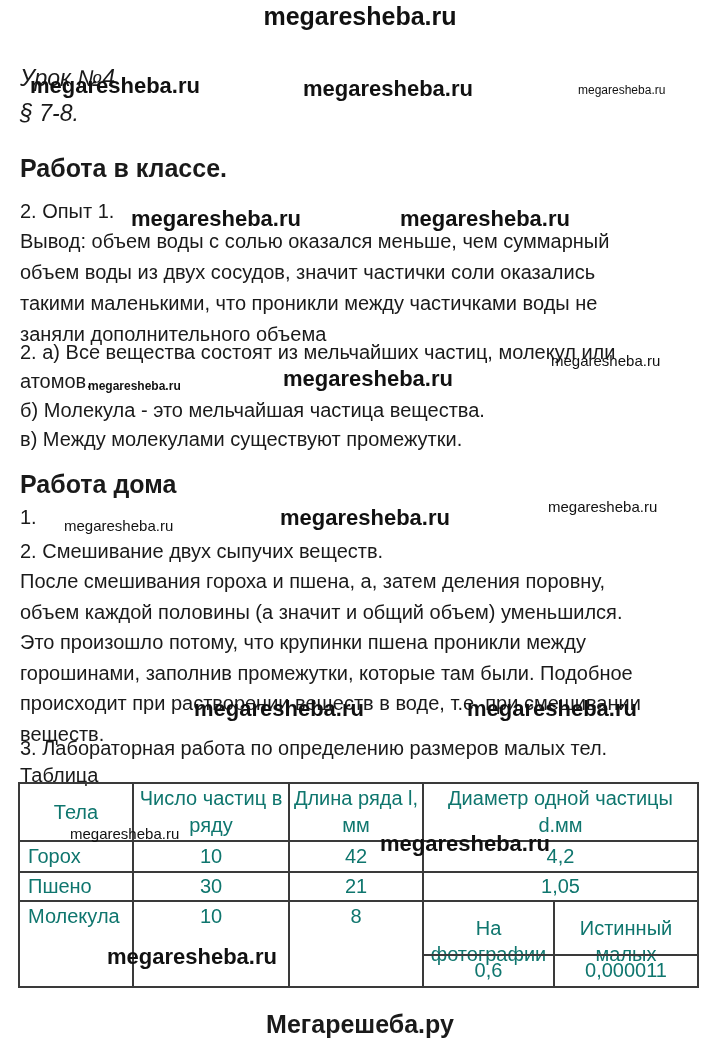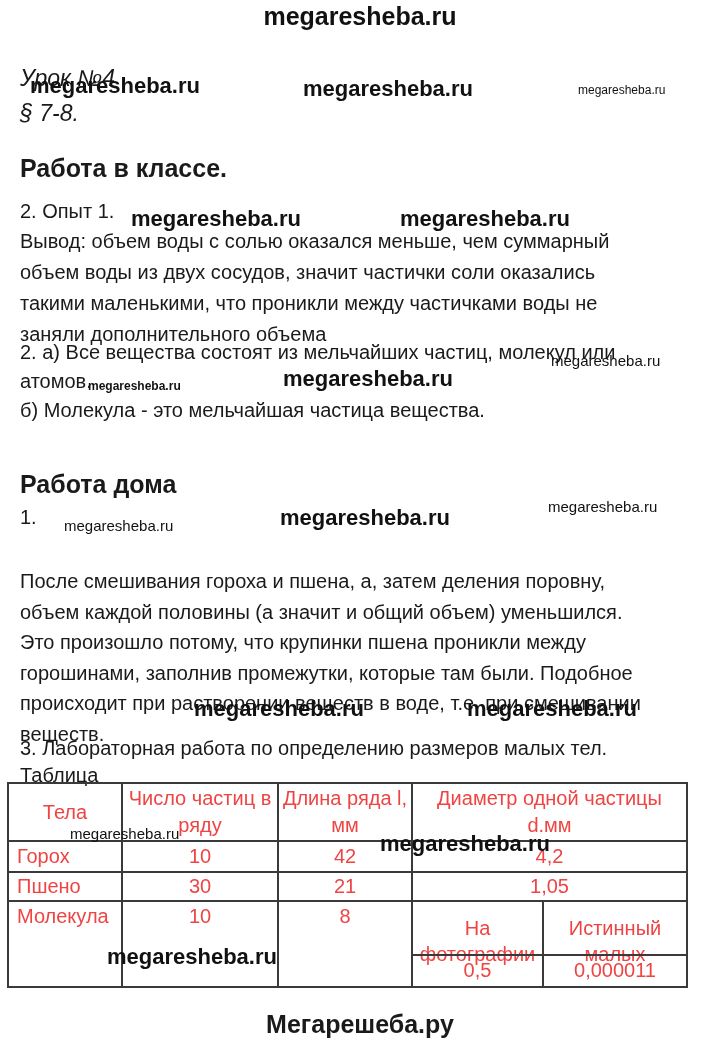--- a/index.html
+++ b/index.html
@@ -24,26 +24,26 @@
   }
   .wmb{font-weight:700;}
   .wmc{left:0;right:0;text-align:center;}
   .footer-brand{
     left:0;right:0;text-align:center;
     font-size:25px;font-weight:700;
   }
   
   .dtable{
     position:absolute;
-    top:782px;left:7px;
+    top:782px;left:18px;
     width:679px;
     border-collapse:collapse;
     table-layout:fixed;
     font-size:20px;
-    color:#ef4444;
+    color:#0f766e;
   }
   .dtable td{
     border:2px solid #3a3a3a;
     text-align:center;
     padding:0;
     overflow:hidden;
   }
   .dtable .hrow td{height:56px;line-height:27px;vertical-align:middle;}
   .dtable .r1 td{height:29px;line-height:29px;}
   .dtable .r2 td{height:27px;line-height:27px;}
@@ -76,25 +76,27 @@
   <div class="abs body-text" style="top:226px;left:20px;width:690px;line-height:31px;"> Вывод: объем воды с солью оказался меньше, чем суммарный
 объем воды из двух сосудов, значит частички соли оказались
 такими маленькими, что проникли между частичками воды не
 заняли дополнительного объема</div>
 
   <div class="abs body-text" style="top:338px;left:20px;width:690px;line-height:29px;">2. а) Все вещества состоят из мельчайших частиц, молекул или
 атомов.</div>
 
   <div class="abs body-text" style="top:395px;left:20px;">б) Молекула - это мельчайшая частица вещества.</div>
 
+  <div class="abs body-text" style="top:424px;left:20px;">в) Между молекулами существуют промежутки.</div>
 
   <div class="abs sec-head" style="top:470px;left:20px;">Работа дома</div>
 
   <div class="abs body-text" style="top:502px;left:20px;">1.</div>
 
+  <div class="abs body-text" style="top:536px;left:20px;">2. Смешивание двух сыпучих веществ.</div>
 
   <div class="abs body-text" style="top:566px;left:20px;width:695px;line-height:30.5px;">После смешивания гороха и пшена, а, затем деления поровну,
 объем каждой половины (а значит и общий объем) уменьшился.
 Это произошло потому, что крупинки пшена проникли между
 горошинами, заполнив промежутки, которые там были. Подобное
 происходит при растворении веществ в воде, т.е. при смешивании
 веществ.</div>
 
   <div class="abs body-text" style="top:733px;left:20px;">3. Лабораторная работа по определению размеров малых тел.</div>
 
@@ -128,21 +130,21 @@
       <td colspan="2">1,05</td>
     </tr>
     <tr class="mol">
       <td class="l">Молекула</td>
       <td>10</td>
       <td>8</td>
       <td colspan="2" class="subcell">
         <div class="subgrid">
           <div class="s-lab s-l">На фотографии</div>
           <div class="s-lab">Истинный малых</div>
-          <div class="s-val s-l">0,5</div>
+          <div class="s-val s-l">0,6</div>
           <div class="s-val">0,000011</div>
         </div>
       </td>
     </tr>
   </tbody>
     </table>
 
   <div class="abs footer-brand" style="top:1010px;">Мегарешеба.ру</div>
 
 <span class="wm wmb wmc" style="top: 2px; font-size: 25px;">megaresheba.ru</span>

